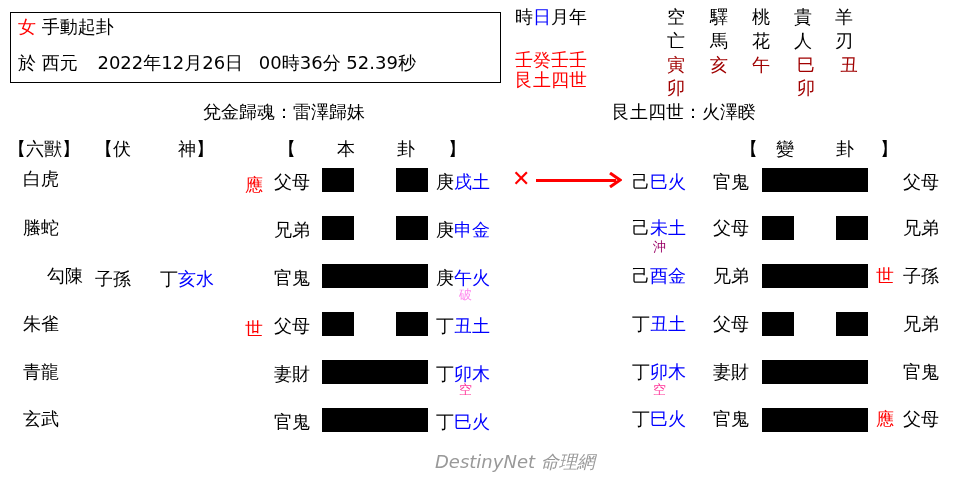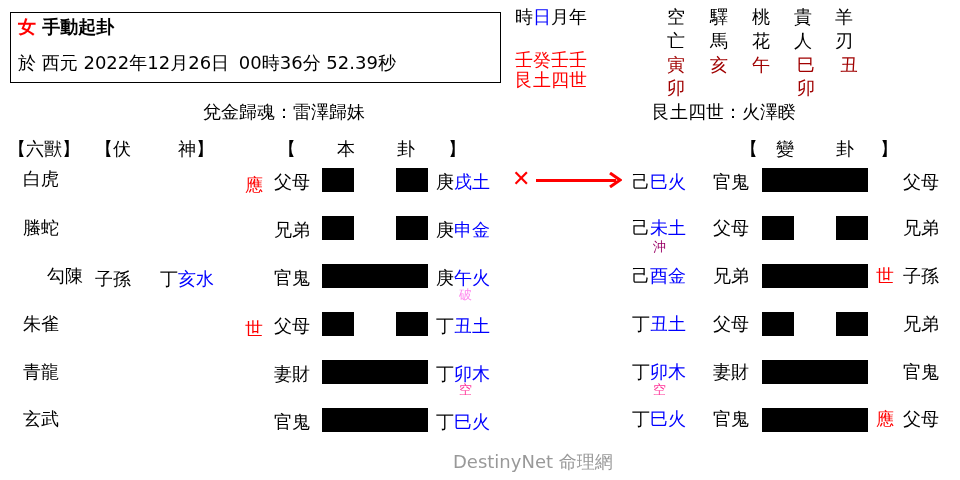--- a/index.html
+++ b/index.html
@@ -16,28 +16,28 @@
   #info-box { position:absolute; left:10px; top:12px; width:491px; height:71px;
               border:1px solid #000; box-sizing:border-box; }
   .bar { position:absolute; background:#000; height:24px; }
   .small { font-size:13px; }
   .arrow-line { position:absolute; height:3px; background:#ff0000; }
 </style>
 </head>
 <body>
 
 <div id="info-box"></div>
-<div class="abs" style="left:18px;top:18px;font-weight:bold;">
+<div class="abs" style="left:18px;top:18px;">
   <span class="red">女</span>
   <span>手動起卦</span>
 </div>
 <div class="abs" style="left:18px;top:54px;">
   <span>於 西元</span>
-  <span style="">2022年12月26日</span>
-  <span style="margin-left:4px">00時36分 52.39秒</span>
+  <span style="margin-left:14px">2022年12月26日</span>
+  <span style="margin-left:10px">00時36分 52.39秒</span>
 </div>
 
 <div class="abs" style="left:515px;top:8px;">
   <span>時</span><span class="blue">日</span><span>月</span><span>年</span>
 </div>
 <div class="abs red" style="left:515px;top:51px;text-align:center;">壬癸壬壬</div>
 <div class="abs red" style="left:515px;top:71px;">艮土四世</div>
 
 <div class="abs" style="left:667px;top:8px;">空</div>
 <div class="abs" style="left:667px;top:32px;">亡</div>
@@ -55,21 +55,21 @@
 <div class="abs" style="left:794px;top:8px;">貴</div>
 <div class="abs" style="left:794px;top:32px;">人</div>
 <div class="abs dred" style="left:797px;top:56px;">巳</div>
 <div class="abs dred" style="left:797px;top:79px;">卯</div>
 
 <div class="abs" style="left:835px;top:8px;">羊</div>
 <div class="abs" style="left:835px;top:32px;">刃</div>
 <div class="abs dred" style="left:840px;top:56px;">丑</div>
 
 <div class="abs" style="left:203px;top:103px;">兌金歸魂：雷澤歸妹</div>
-<div class="abs" style="left:652px;top:103px;text-align:center;">艮土四世：火澤睽</div>
+<div class="abs" style="left:612px;top:103px;text-align:center;">艮土四世：火澤睽</div>
 
 <div class="abs" style="left:8px;top:140px;">【六獸】</div>
 <div class="abs" style="left:95px;top:140px;">【伏</div>
 <div class="abs" style="left:178px;top:140px;">神】</div>
 <div class="abs" style="left:278px;top:140px;">【</div>
 <div class="abs" style="left:337px;top:140px;">本</div>
 <div class="abs" style="left:397px;top:140px;">卦</div>
 <div class="abs" style="left:448px;top:140px;">】</div>
 <div class="abs" style="left:740px;top:140px;">【</div>
 <div class="abs" style="left:776px;top:140px;">變</div>
@@ -155,13 +155,13 @@
   <div class="abs" style="left:274px;top:413px;">官鬼</div>
   <div class="bar" style="left:322px;top:408px;width:106px;"></div>
   <div class="abs" style="left:436px;top:413px;"><span>丁</span><span class="blue">巳火</span></div>
   <div class="abs" style="left:632px;top:410px;"><span>丁</span><span class="blue">巳火</span></div>
   <div class="abs" style="left:713px;top:410px;">官鬼</div>
   <div class="bar" style="left:762px;top:408px;width:106px;"></div>
   <div class="abs red" style="left:876px;top:410px;">應</div>
   <div class="abs" style="left:903px;top:410px;">父母</div>
 </div>
 
-<div class="abs gray" style="left:453px;top:453px;">DestinyNet 命理網</div>
+<div class="abs gray" style="left:435px;top:453px;font-style:italic;">DestinyNet 命理網</div>
 
 </body></html>

